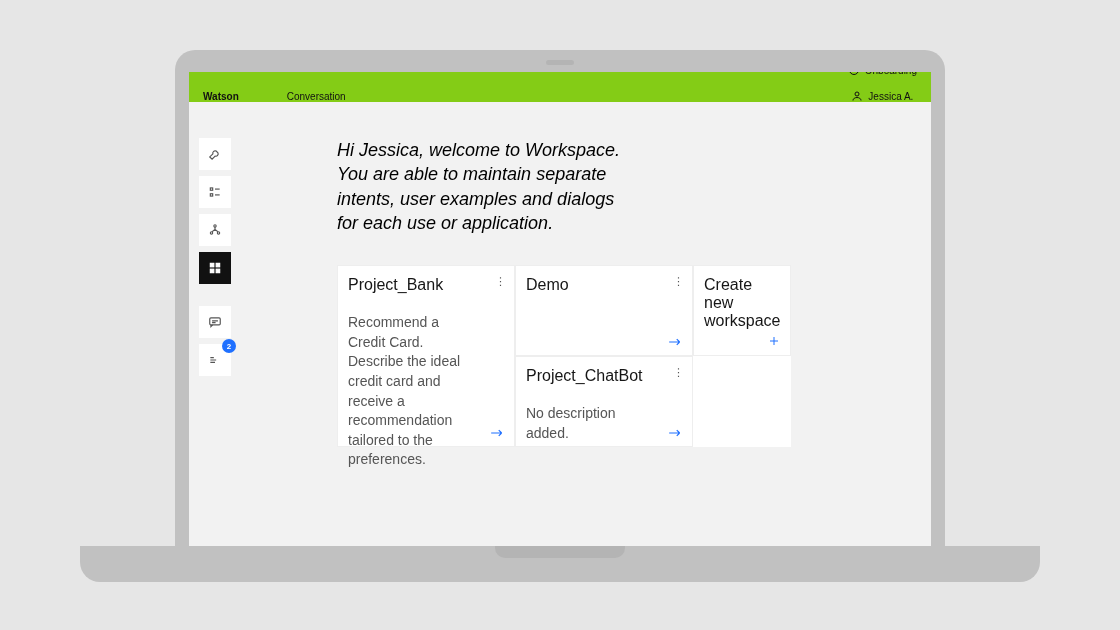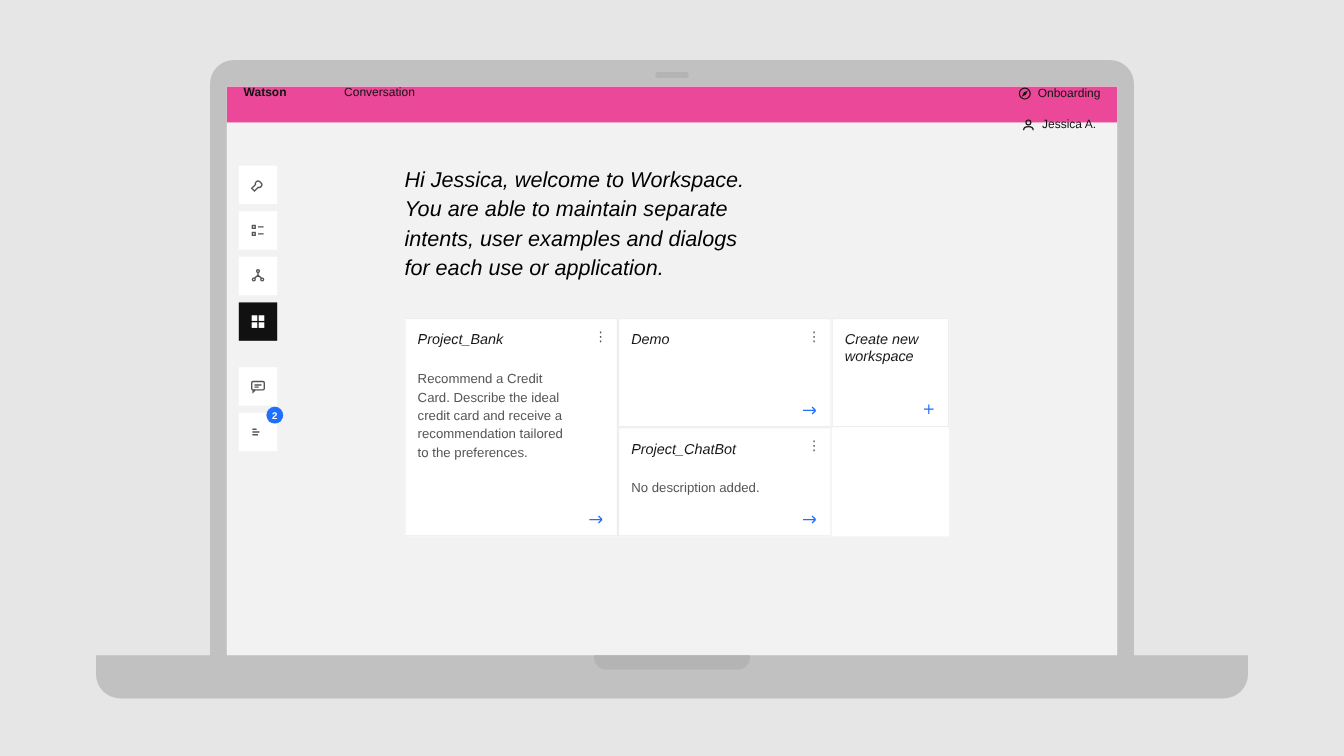--- a/index.html
+++ b/index.html
@@ -54,23 +54,23 @@
   .screen {
     width: 742px;
     height: 478px;
     background: #f2f2f2;
     position: relative;
     overflow: hidden;
   }
   
   .header {
     height: 30px;
-    background: #ec4899;
+    background: #84cc16;
     display: flex;
-    align-items: flex-start;
+    align-items: flex-end;
     padding: 0 14px;
     justify-content: space-between;
     font-size: 10px;
   }
   .brand { display:flex; gap:3px; }
   .brand-bold { font-weight: 700; color:#111;}
   .brand-light { font-weight: 400; color:#111;padding-left:45px;}
   .header-right { display:flex; align-items:center; gap:14px;flex-direction:column; }
   .hdr-item { display:flex; align-items:center; gap:5px; color:#111; cursor:pointer; }
   .icon { display:inline-flex; }
@@ -137,28 +137,27 @@
   .col-small { width: 98px; }
   .card {
     border: 0.5px solid #eee;
     padding: 10px 10px 10px 10px;
     position:relative;
     background:#fff;
   }
   .card-tall { height: 182px; }
   .card-half { height: 91px; }
   .card-title {
-    font-size: 12px;
+    font-size: 16px;
     font-weight: 400;
     color:#161616;
     margin-bottom: 12px;
-    font-style: italic;
   }
   .card-desc {
-    font-size: 11px;
+    font-size: 14px;
     line-height: 1.4;
     color:#555;
     max-width: 130px;
     margin-top: 19px;
   }
   .kebab {
     position:absolute;
     top: 10px; right: 8px;
     cursor:pointer;
     color:#555;

